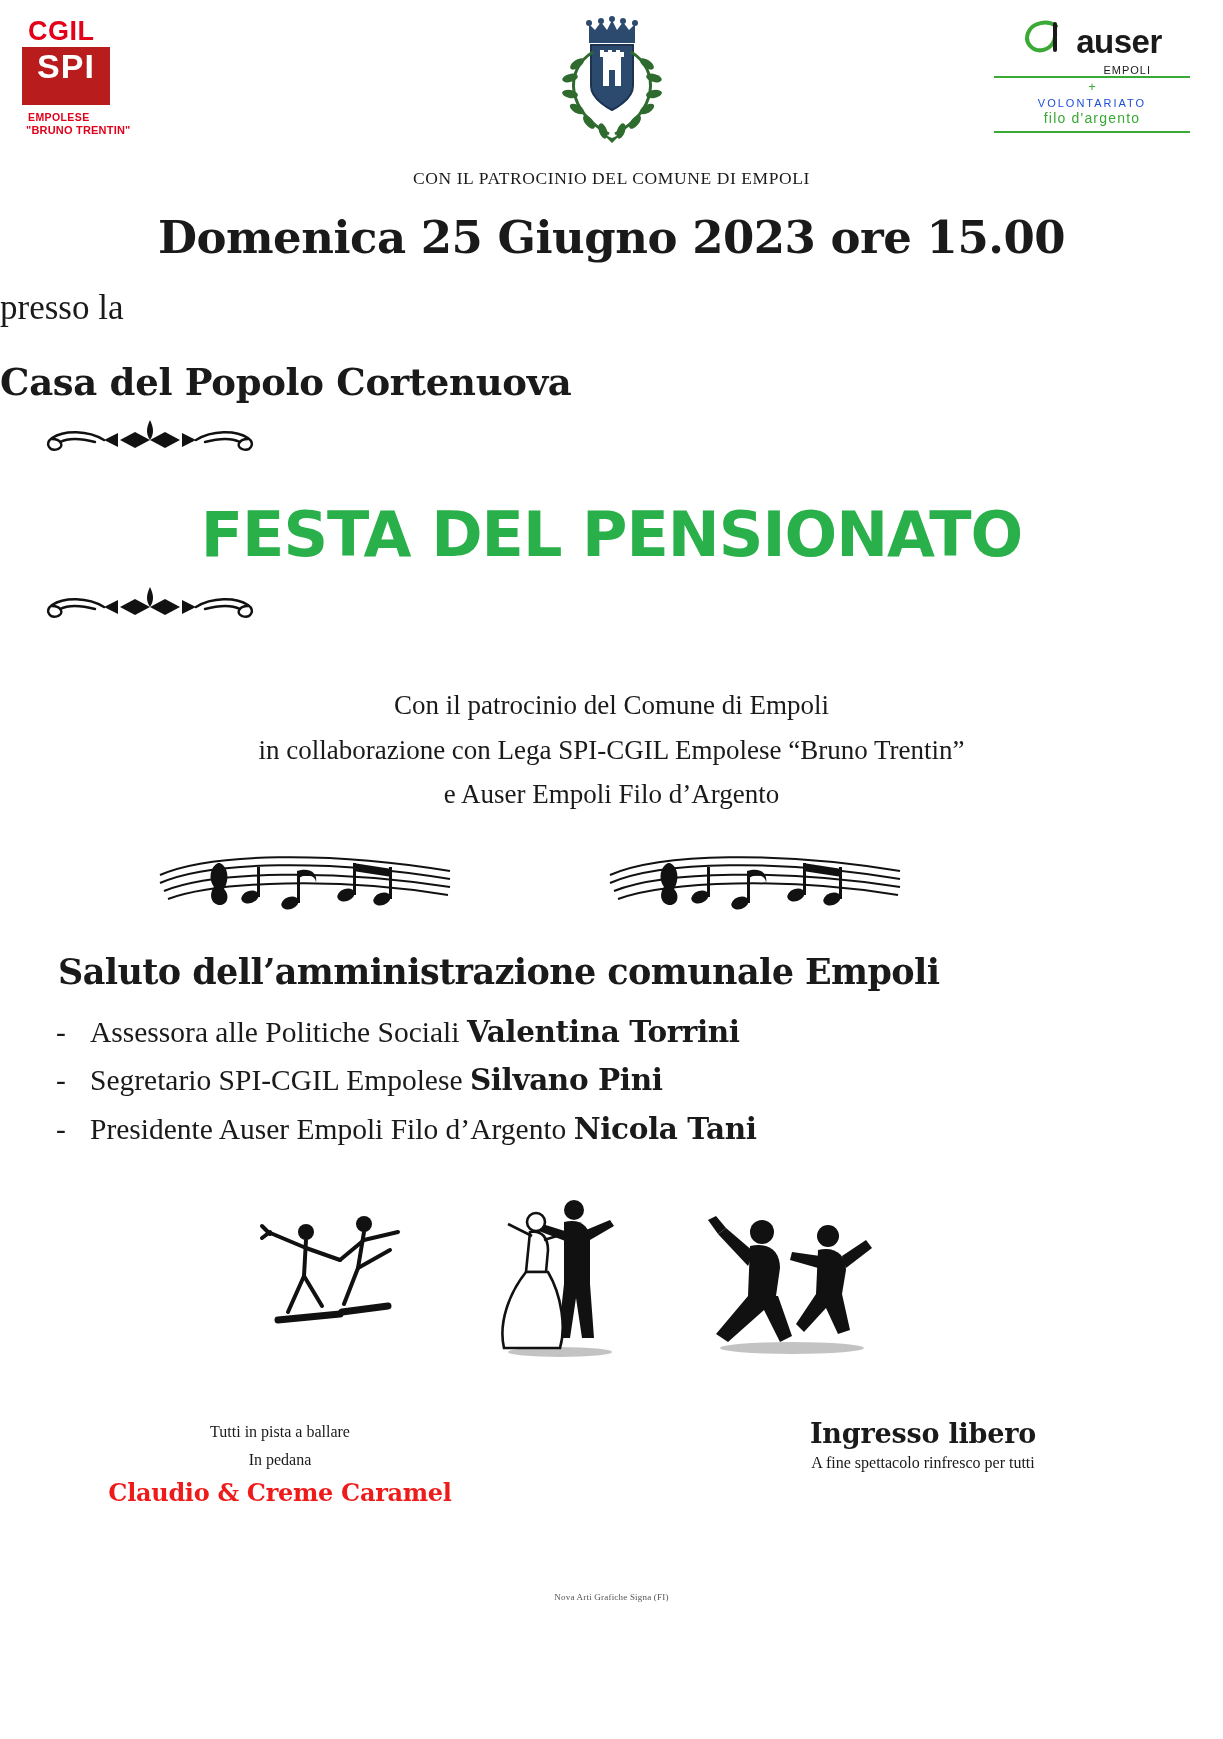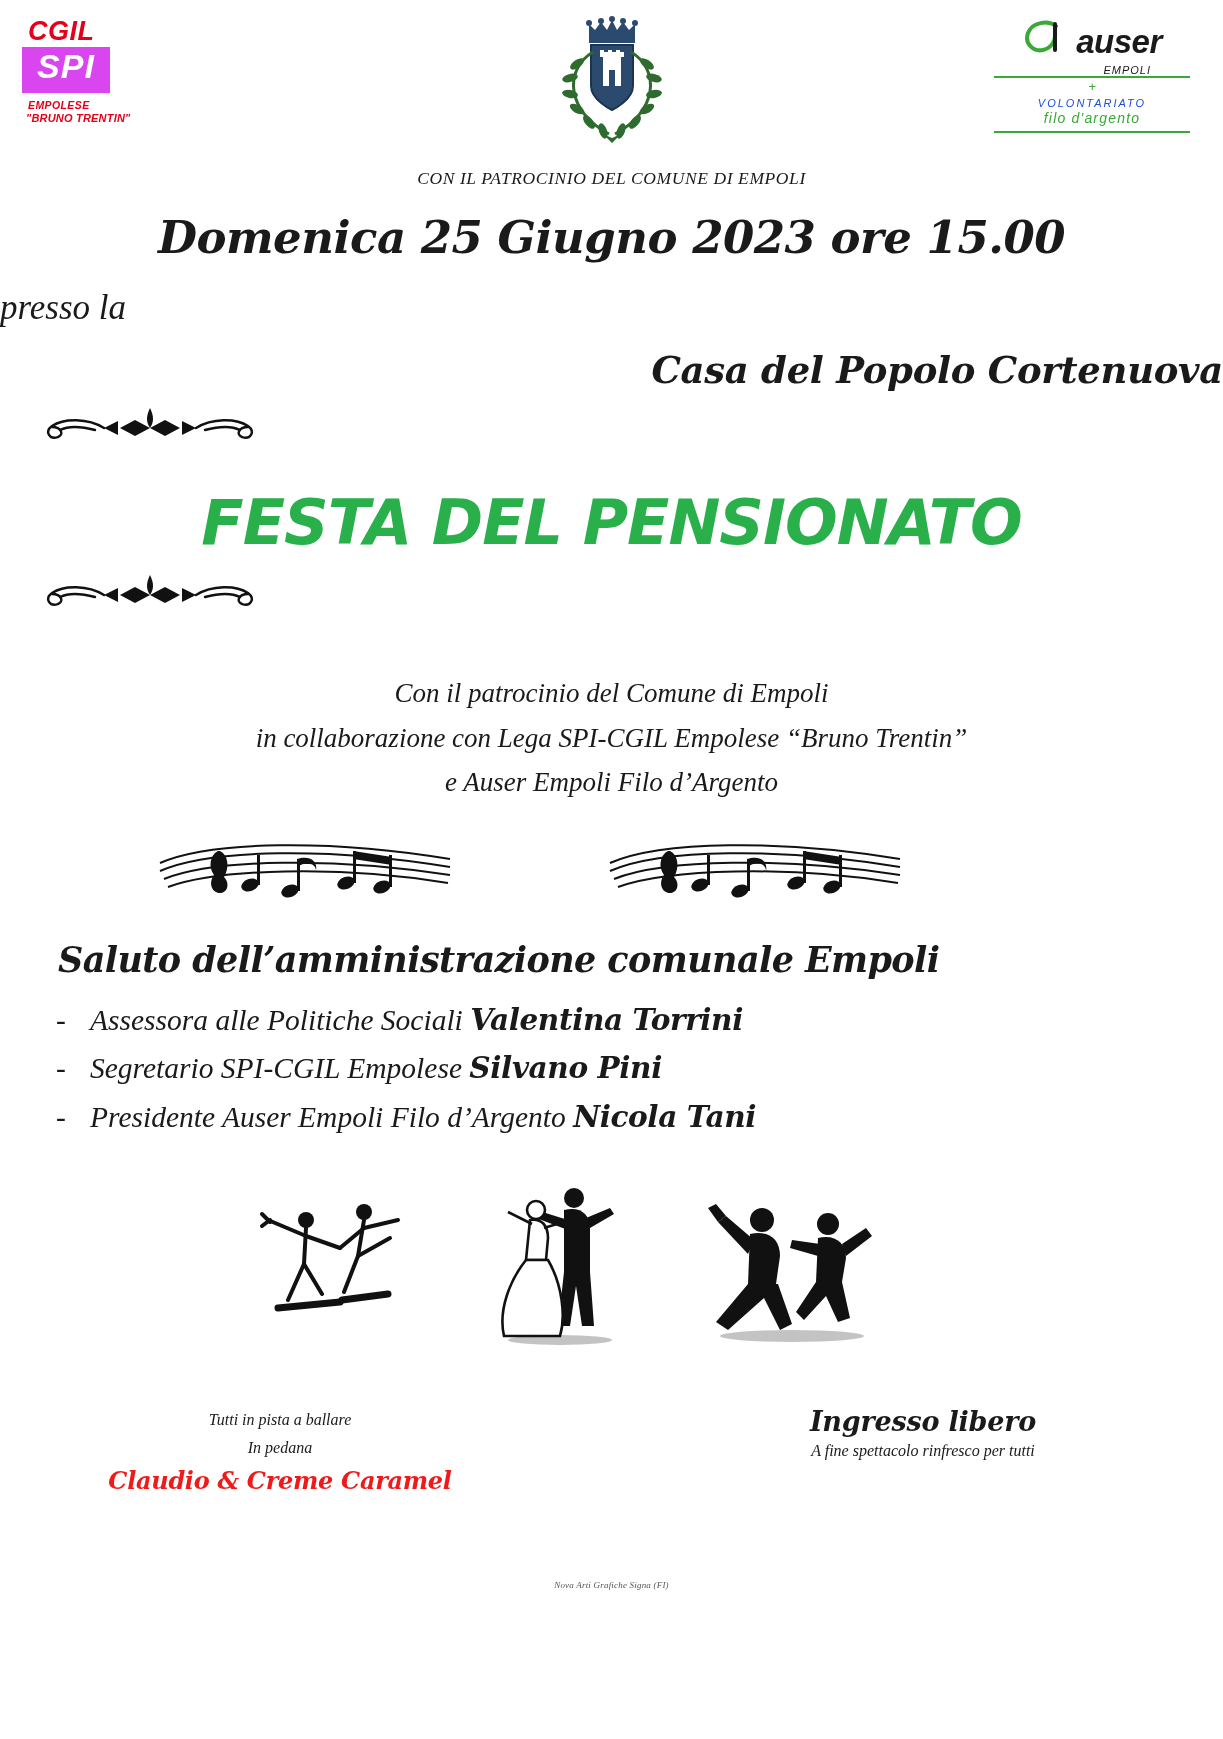--- a/index.html
+++ b/index.html
@@ -14,21 +14,20 @@
     font-family: "Liberation Serif", serif;
     color: #1a1a1a;
     overflow: hidden;
   }
 
   .poster {
     position: relative;
     width: 1223px;
     height: 1739px;
     box-sizing: border-box;
-    font-style: italic;
   }
 
   
   .header {
     position: relative;
     height: 180px;
   }
 
   
   .logo-cgil {
@@ -42,26 +41,26 @@
   .logo-cgil .cgil-word {
     font-weight: bold;
     font-size: 27px;
     letter-spacing: 0.5px;
     color: #e2001a;
     line-height: 1;
     text-align: left;
     padding-left: 6px;
   }
   .logo-cgil .spi-box {
-    background: #d946ef;
+    background: #b91c1c;
     color: #ffffff;
     font-weight: bold;
     font-size: 34px;
     line-height: 1.05;
-    padding: 2px 0 8px 0;
+    padding: 2px 0 20px 0;
     margin-top: 2px;
     width: 88px;
     text-align: center;
     letter-spacing: 1px;
   }
   .logo-cgil .cgil-sub1 {
     font-size: 10.5px;
     font-weight: bold;
     color: #e2001a;
     letter-spacing: 0.4px;
@@ -167,25 +166,25 @@
     font-size: 45px;
     margin-top: 22px;
     letter-spacing: -0.5px;
   }
   .line-presso {
     text-align: left;
     font-size: 35px;
     margin-top: 24px;
   }
   .line-venue {
-    text-align: right;
+    text-align: left;
     font-family: "DejaVu Serif", serif;
     font-weight: bold;
     font-size: 37px;
-    margin-top: 20px;
+    margin-top: 32px;
     letter-spacing: -0.3px;
   }
 
   .divider {
     display: block;
     margin: 14px auto 0 auto;
   }
 
   .title-main {
     text-align: center;

